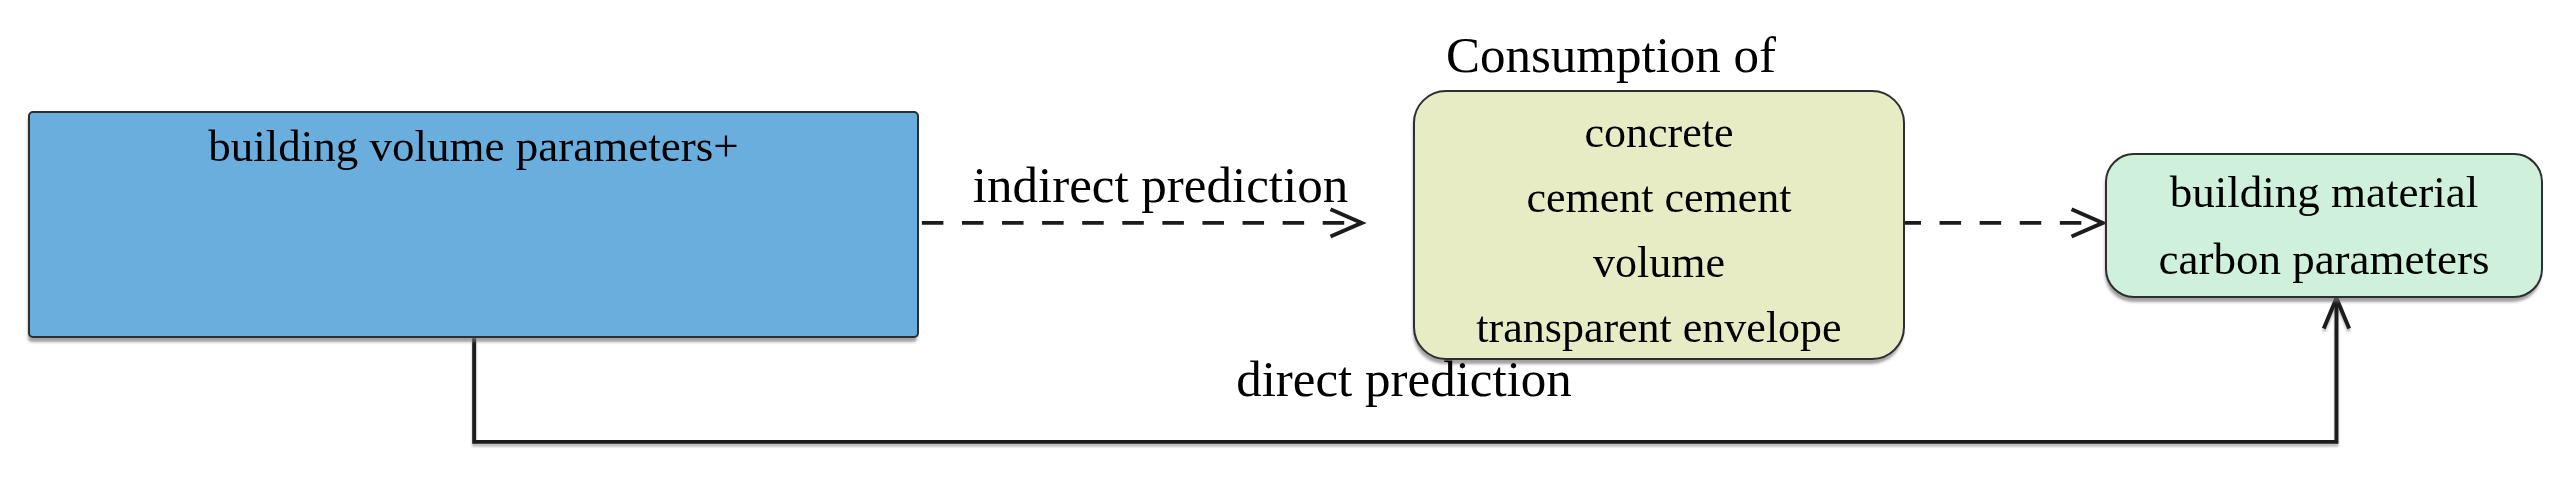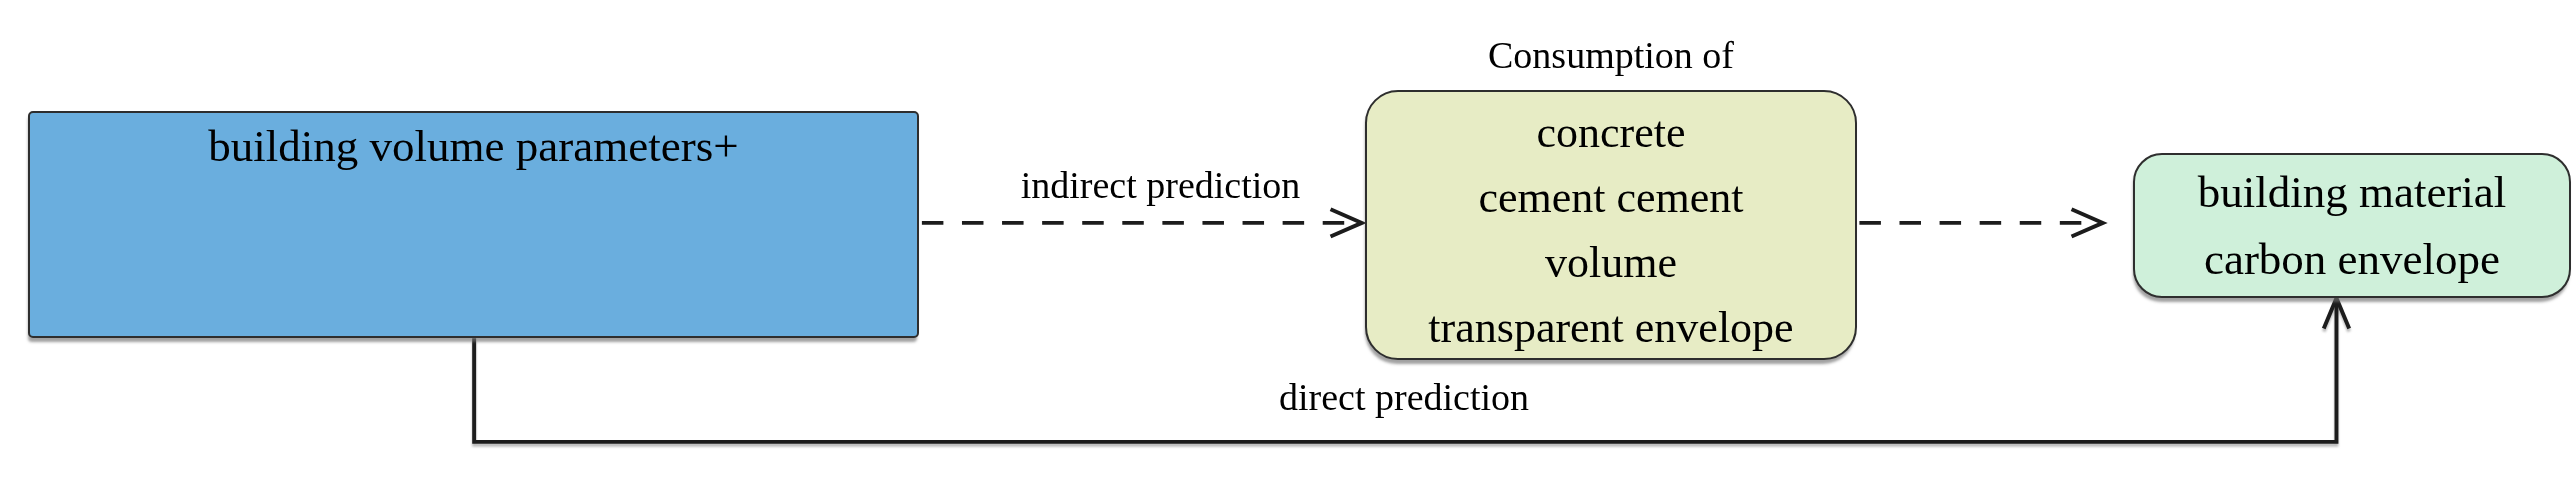--- a/index.html
+++ b/index.html
@@ -54,38 +54,38 @@
     display: flex;
     flex-direction: column;
     justify-content: center;
     font-size: 45px;
     line-height: 67px;
   }
   .box-line { display: block; }
   .floating-label {
     position: absolute;
     text-align: center;
-    font-size: 38px;
+    font-size: 51px;
     white-space: nowrap;
   }
   .consumption-title {
     left: 1365px;
     top: 25.4px;
     width: 492px;
     line-height: 61px;
   }
   .indirect-label {
     left: 920px;
     top: 158px;
     width: 481px;
     line-height: 55px;
   }
   .direct-label {
     left: 1174px;
-    top: 370px;
+    top: 352px;
     width: 460px;
     line-height: 55px;
   }
   svg.arrow-layer {
     position: absolute;
     left: 0;
     top: 0;
     width: 2576px;
     height: 480px;
     pointer-events: none;
@@ -117,29 +117,29 @@
     </g>
   </svg>
 
   <div class="box box-inputs" style="background-color: rgb(106, 174, 222);">
     <span class="box-line">building volume parameters</span>
     <span class="box-line">+</span>
   </div>
 
   <div class="floating-label consumption-title">Consumption of</div>
 
-  <div class="box box-consumption" style="background-color: rgb(231, 236, 197);">
+  <div class="box box-consumption" style="background-color: rgb(231, 236, 197); margin-left: 48px;">
     <span class="box-line">concrete</span>
     <span class="box-line">cement cement</span>
     <span class="box-line">volume</span>
     <span class="box-line">transparent envelope</span>
   </div>
 
-  <div class="box box-output" style="background-color: rgb(207, 240, 218); margin-left: 28px;">
+  <div class="box box-output" style="background-color: rgb(207, 240, 218);">
     <span class="box-line">building material</span>
-    <span class="box-line">carbon envelope</span>
+    <span class="box-line">carbon parameters</span>
   </div>
 
   <div class="floating-label indirect-label">indirect prediction</div>
   <div class="floating-label direct-label">direct prediction</div>
 
 </div>
 
 
 </body></html>

